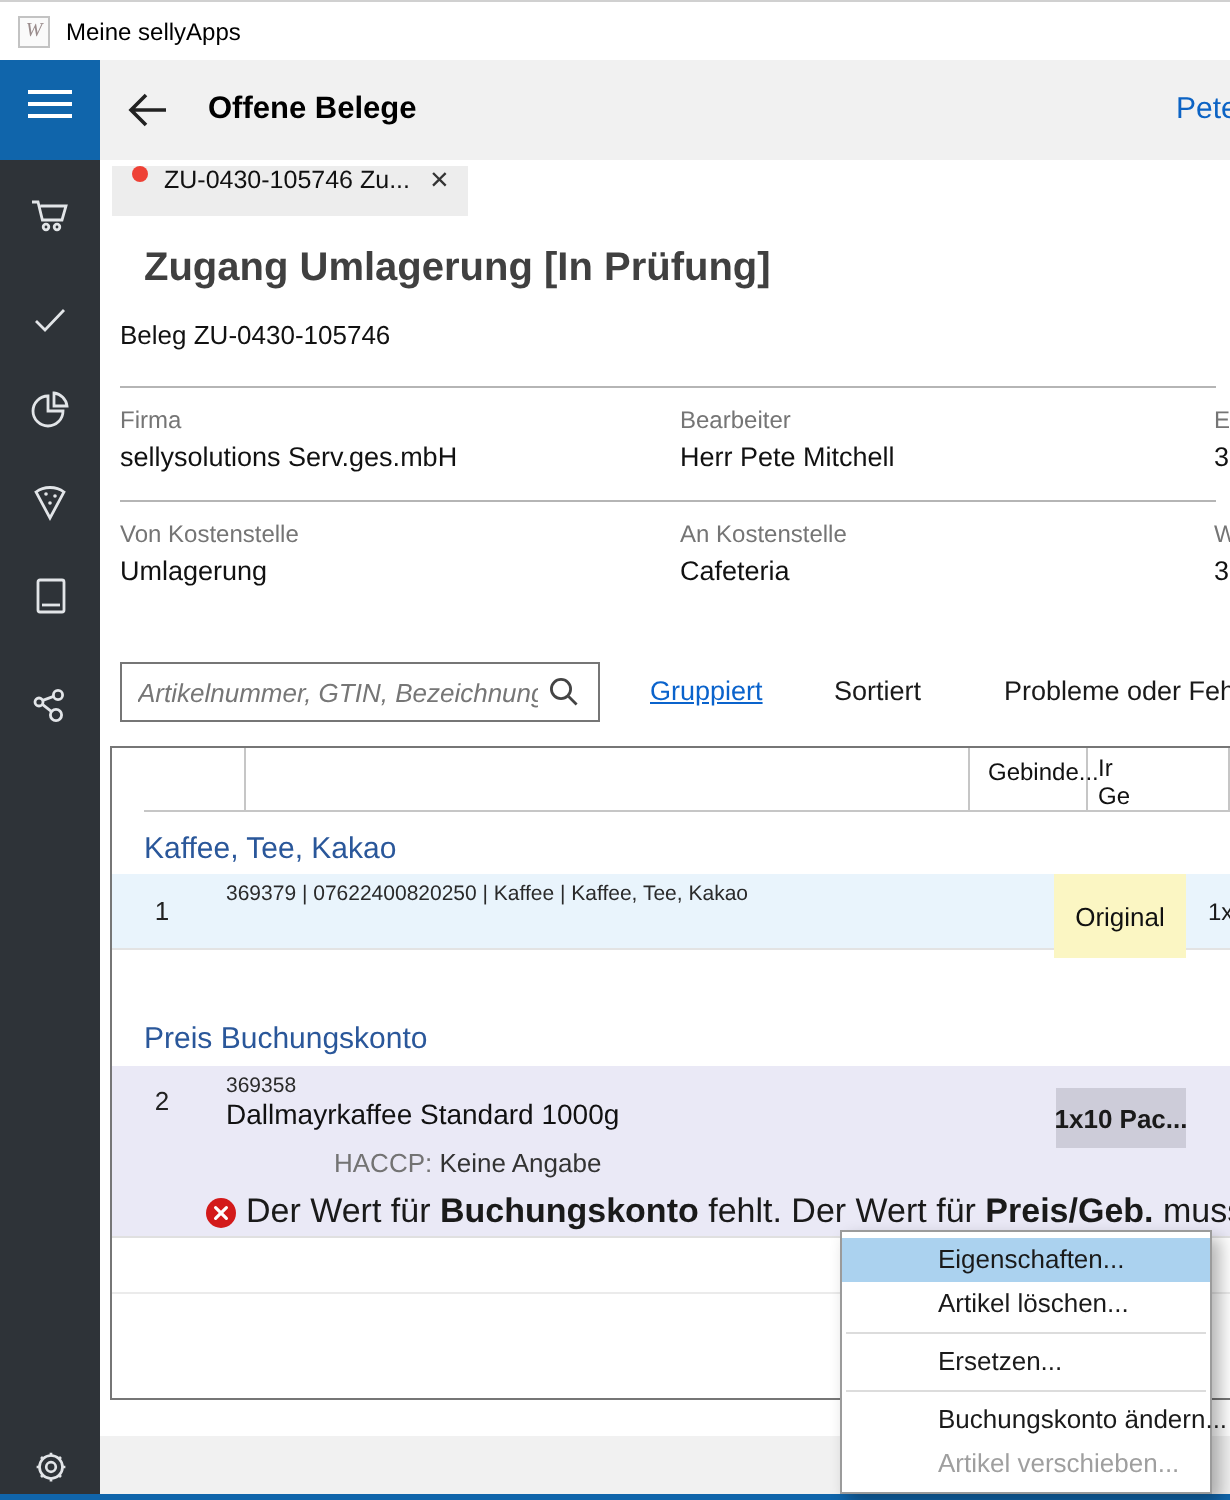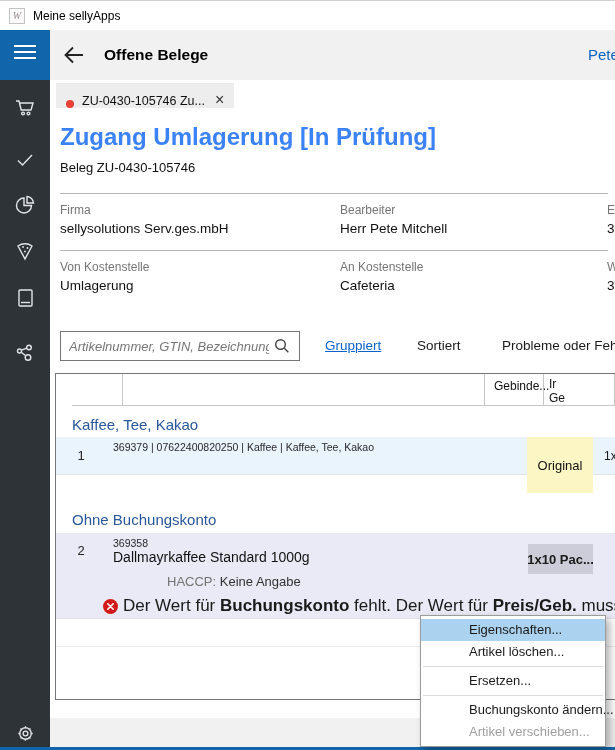--- a/index.html
+++ b/index.html
@@ -19,27 +19,27 @@
   .hamburger { position:absolute; left:0; top:30px; width:50px; height:50px; background:#1065ab; cursor:pointer; }
   .hamburger .bar { position:absolute; left:14px; width:22px; height:2px; background:#fff; }
   .back-btn { position:absolute; left:60px; top:41px; width:28px; height:28px; }
   .nav-title { position:absolute; left:104px; top:30px; height:50px; line-height:50px; font-size:15.5px; font-weight:700; color:#000; }
   .nav-user { position:absolute; left:588px; top:30px; height:50px; line-height:50px; font-size:15px; color:#0c63c4; white-space:nowrap; }
   
   .sidebar { position:absolute; left:0; top:80px; width:50px; height:670px; background:#2e3338; }
   .side-item { position:absolute; left:0; width:50px; height:34px; display:flex; align-items:center; justify-content:center; cursor:pointer; }
   .side-item svg { stroke:#e2e5e8; fill:none; stroke-width:1.4; }
   
-  .tab { position:absolute; left:56px; top:83px; height:25px; display:inline-flex; align-items:flex-end;
+  .tab { position:absolute; left:56px; top:83px; height:25px; display:inline-flex; align-items:flex-start;
          background:#ededed; padding:0 10px; white-space:nowrap; }
   .tab-dot { width:8px; height:8px; border-radius:50%; background:#ee4136; margin-right:8px; }
   .tab-label { font-size:12.5px; color:#111; }
   .tab-close { margin-left:10px; font-size:16px; color:#333; line-height:1; cursor:pointer; }
   
-  .doc-title { position:absolute; left:60px; top:123px; font-size:24px; font-weight:700; color:#3b82f6; white-space:nowrap; }
+  .doc-title { position:absolute; left:72px; top:123px; font-size:20px; font-weight:700; color:#404040; white-space:nowrap; }
   .doc-sub { position:absolute; left:60px; top:160px; font-size:13px; color:#111; white-space:nowrap; }
   .hr { position:absolute; left:60px; width:548px; height:1px; background:#b5b5b5; }
   
   .f-label { position:absolute; font-size:12px; color:#757575; white-space:nowrap; }
   .f-value { position:absolute; font-size:13.5px; color:#111; white-space:nowrap; }
   
   .search-input { position:absolute; left:60px; top:331px; width:240px; height:30px; border:1px solid #767676;
                   background:#fff; font-family:"Liberation Sans", sans-serif; font-size:13px; padding:0 30px 0 8px; }
   .search-input::placeholder { font-style:italic; color:#767676; opacity:1; }
   .search-icon { position:absolute; left:274px; top:338px; }
@@ -51,21 +51,21 @@
   .grid-head { position:absolute; left:16px; top:0; width:560px; height:32px; border-bottom:1px solid #c6c6c6; }
   .vline { position:absolute; top:0; width:1px; height:32px; background:#c6c6c6; }
   .hcol { position:absolute; top:5px; font-size:12px; color:#111; white-space:nowrap; }
   .hcol2 { position:absolute; top:3px; font-size:12px; line-height:14px; color:#111; white-space:nowrap; }
   .group-title { position:absolute; left:16px; font-size:15px; color:#2a579a; white-space:nowrap; }
   .row1 { position:absolute; left:0; top:63px; width:560px; height:38px; background:#e9f4fc; border-bottom:1px solid #e3e3e3; }
   .row2 { position:absolute; left:0; top:159px; width:560px; height:86px; background:#eae9f6; border-bottom:1px solid #e0e0e0; }
   .rnum { position:absolute; left:0; width:50px; text-align:center; font-size:13px; color:#222; }
   .rmeta { position:absolute; left:57px; top:4px; font-size:10.5px; color:#2a2a2a; white-space:nowrap; }
   .rname { position:absolute; left:57px; font-size:14px; color:#111; white-space:nowrap; }
-  .cell-yellow { position:absolute; left:471px; top:0; width:66px; height:56px; background:#fbf6c3;
+  .cell-yellow { position:absolute; left:471px; top:0; width:66px; height:42px; background:#fbf6c3;
                  display:flex; align-items:center; justify-content:center; font-size:13px; color:#111; }
   .cut-val { position:absolute; left:548px; top:0; height:38px; line-height:38px; font-size:12px; white-space:nowrap; }
   .badge { position:absolute; left:472px; top:11px; width:65px; height:30px; background:#cdccd9;
            display:flex; align-items:center; justify-content:center; font-size:13px; font-weight:700; color:#1a1a1a; white-space:nowrap; }
   .haccp { position:absolute; left:67px; top:41px; font-size:13px; white-space:nowrap; }
   .haccp .hl-label { color:#737373;margin-left:44px; }
   .haccp .hl-value { color:#333; }
   .err-line { position:absolute; left:47px; top:63px; font-size:17px; white-space:nowrap; }
   .err-icon { display:inline-block; vertical-align:-3px; margin-right:5px; }
   .err-line b { font-weight:700; }
@@ -201,21 +201,21 @@
 
   <div class="group-title" style="top:42px">Kaffee, Tee, Kakao</div>
 
   <div class="row1">
     <span class="rnum" style="top:11px">1</span>
     <span class="rmeta">369379 | 07622400820250 | Kaffee | Kaffee, Tee, Kakao</span>
     <span class="cell-yellow">Original</span>
     <span class="cut-val">1x</span>
   </div>
 
-  <div class="group-title" style="top:137px">Ohne Buchungskonto</div>
+  <div class="group-title" style="top:137px">Preis Buchungskonto</div>
 
   <div class="row2">
     <span class="rnum" style="top:10px">2</span>
     <span class="rmeta">369358</span>
     <span class="rname" style="top:16px;font-weight:400">Dallmayrkaffee Standard 1000g</span>
     <span class="haccp"><span class="hl-label">HACCP:</span><span class="hl-value"> Keine Angabe</span></span>
     <span class="badge">1x10 Pac...</span>
     <span class="err-line"><svg class="err-icon" width="15" height="15" viewBox="0 0 15 15">
           <circle cx="7.5" cy="7.5" r="7.5" fill="#d31a1a"></circle>
           <path d="M4.8 4.8l5.4 5.4M10.2 4.8l-5.4 5.4" stroke="#fff" stroke-width="1.6" stroke-linecap="round"></path>

